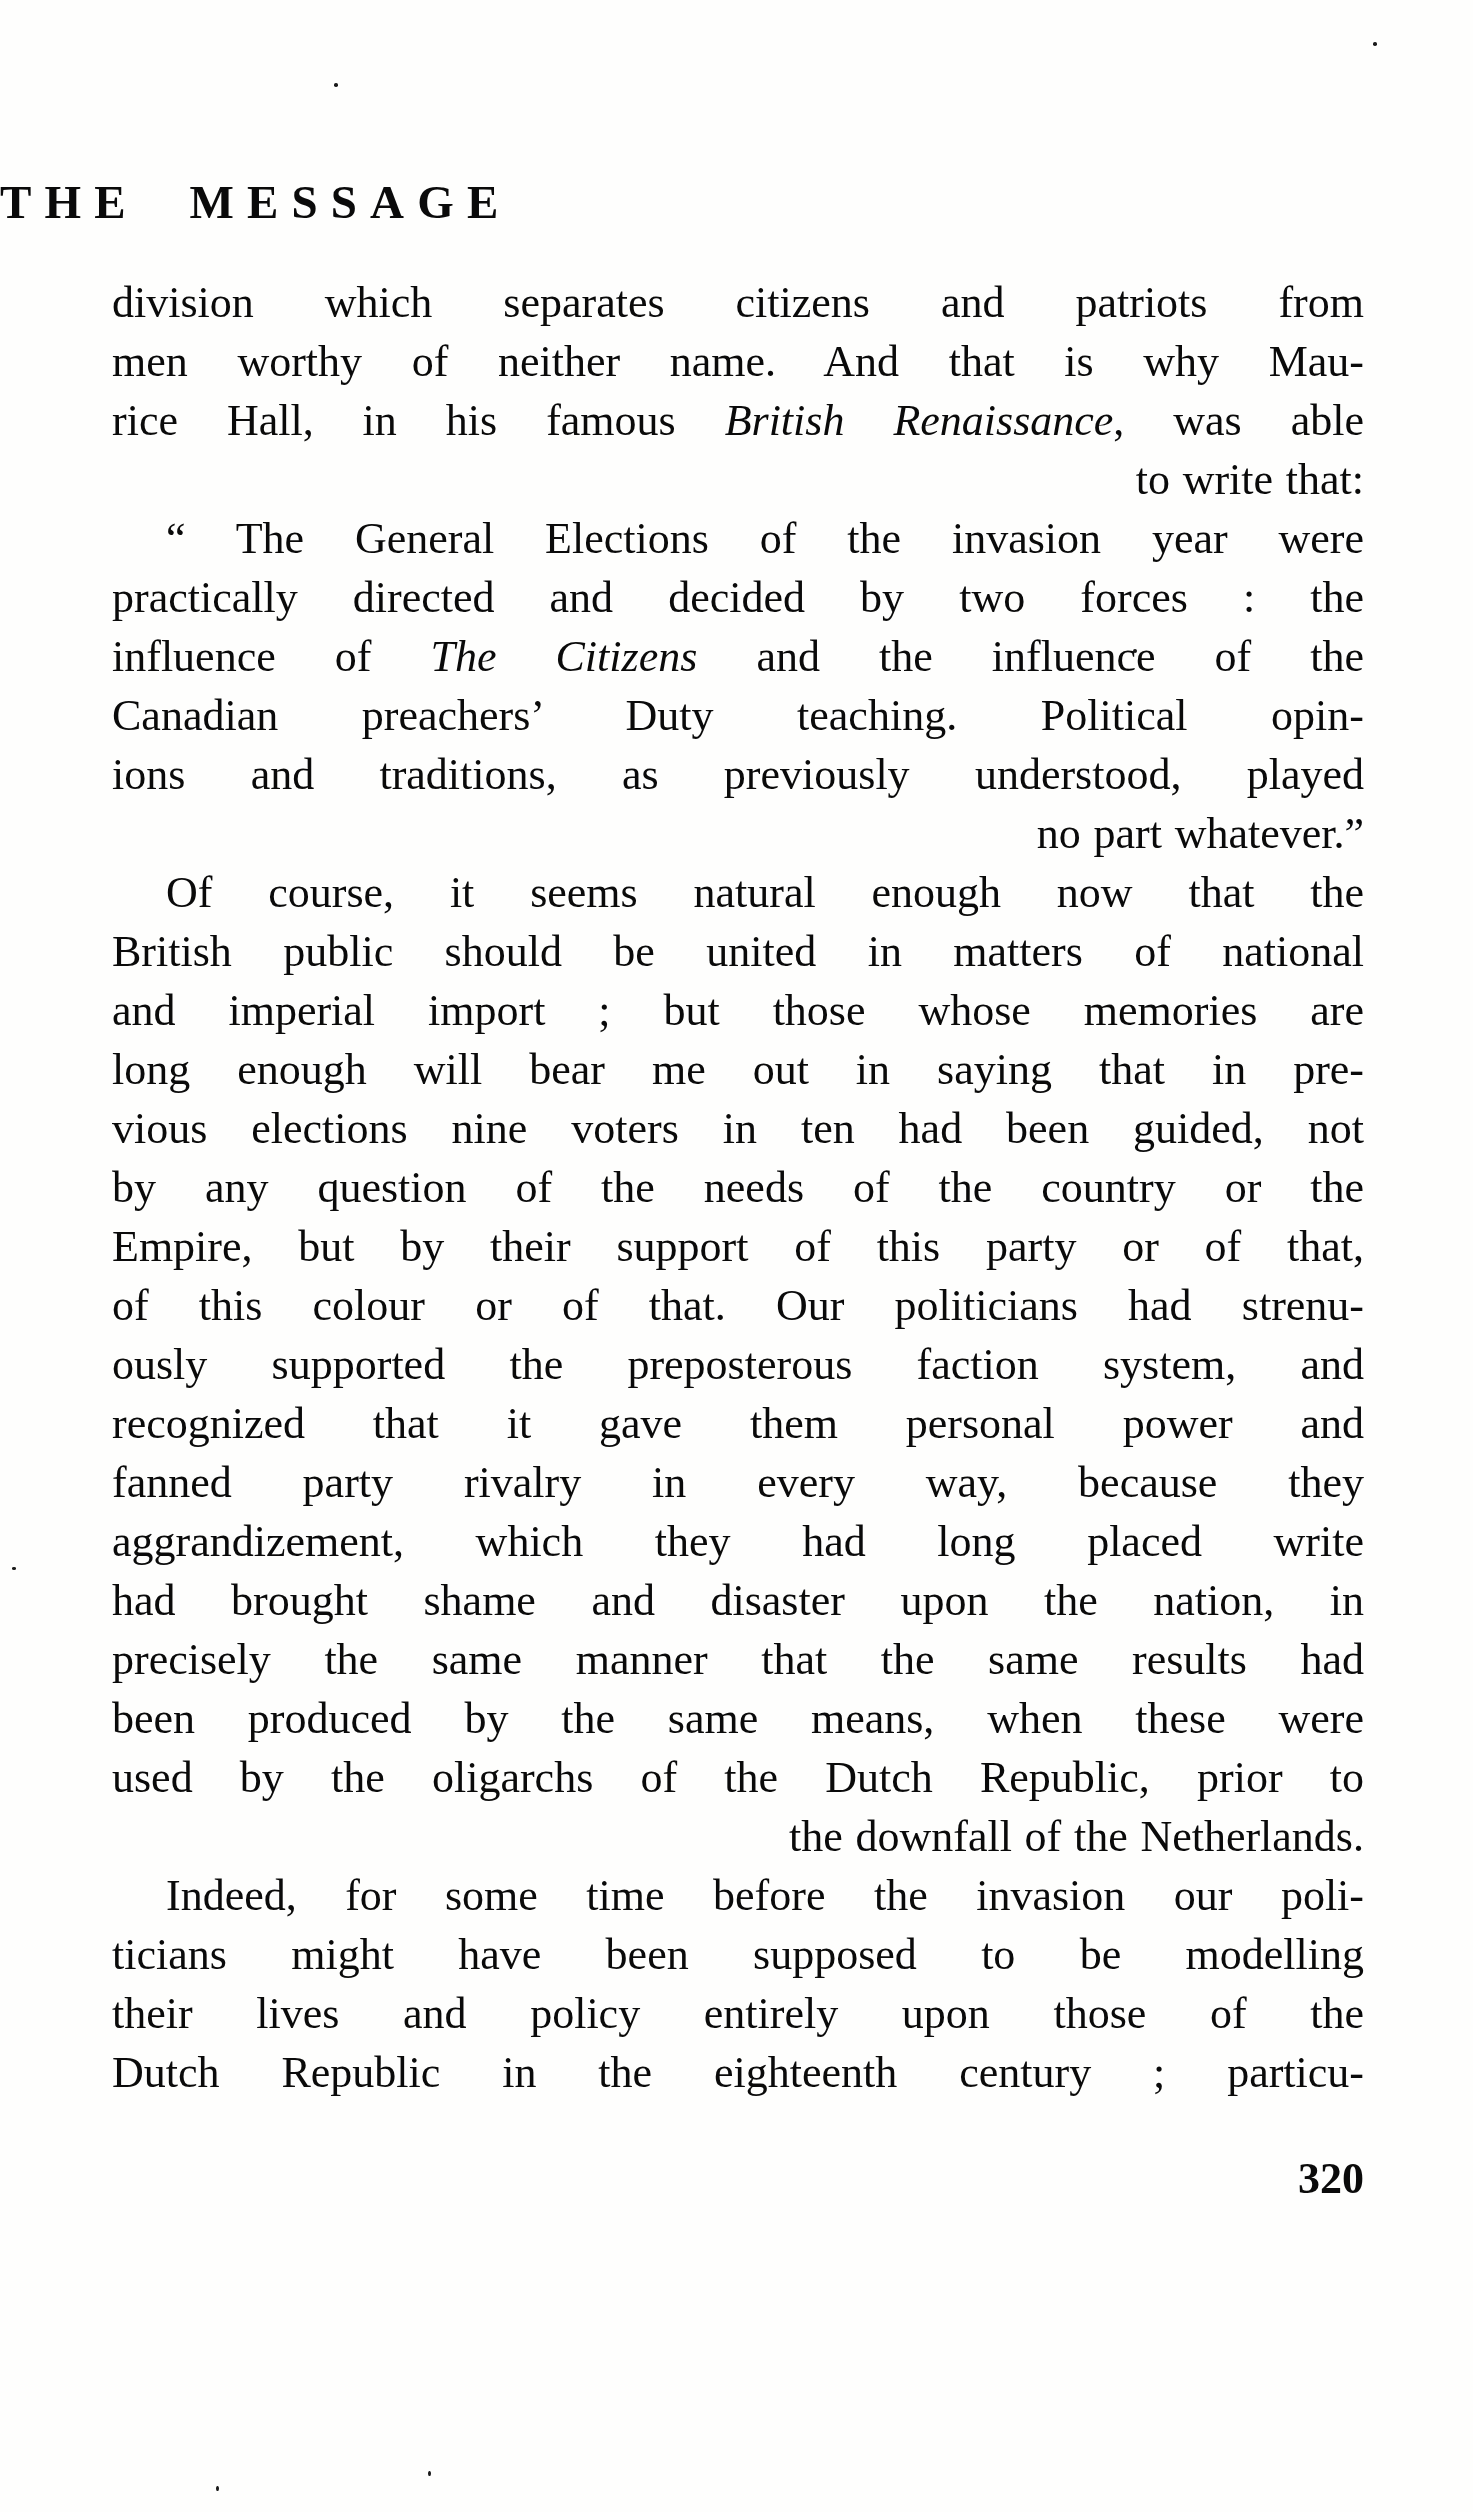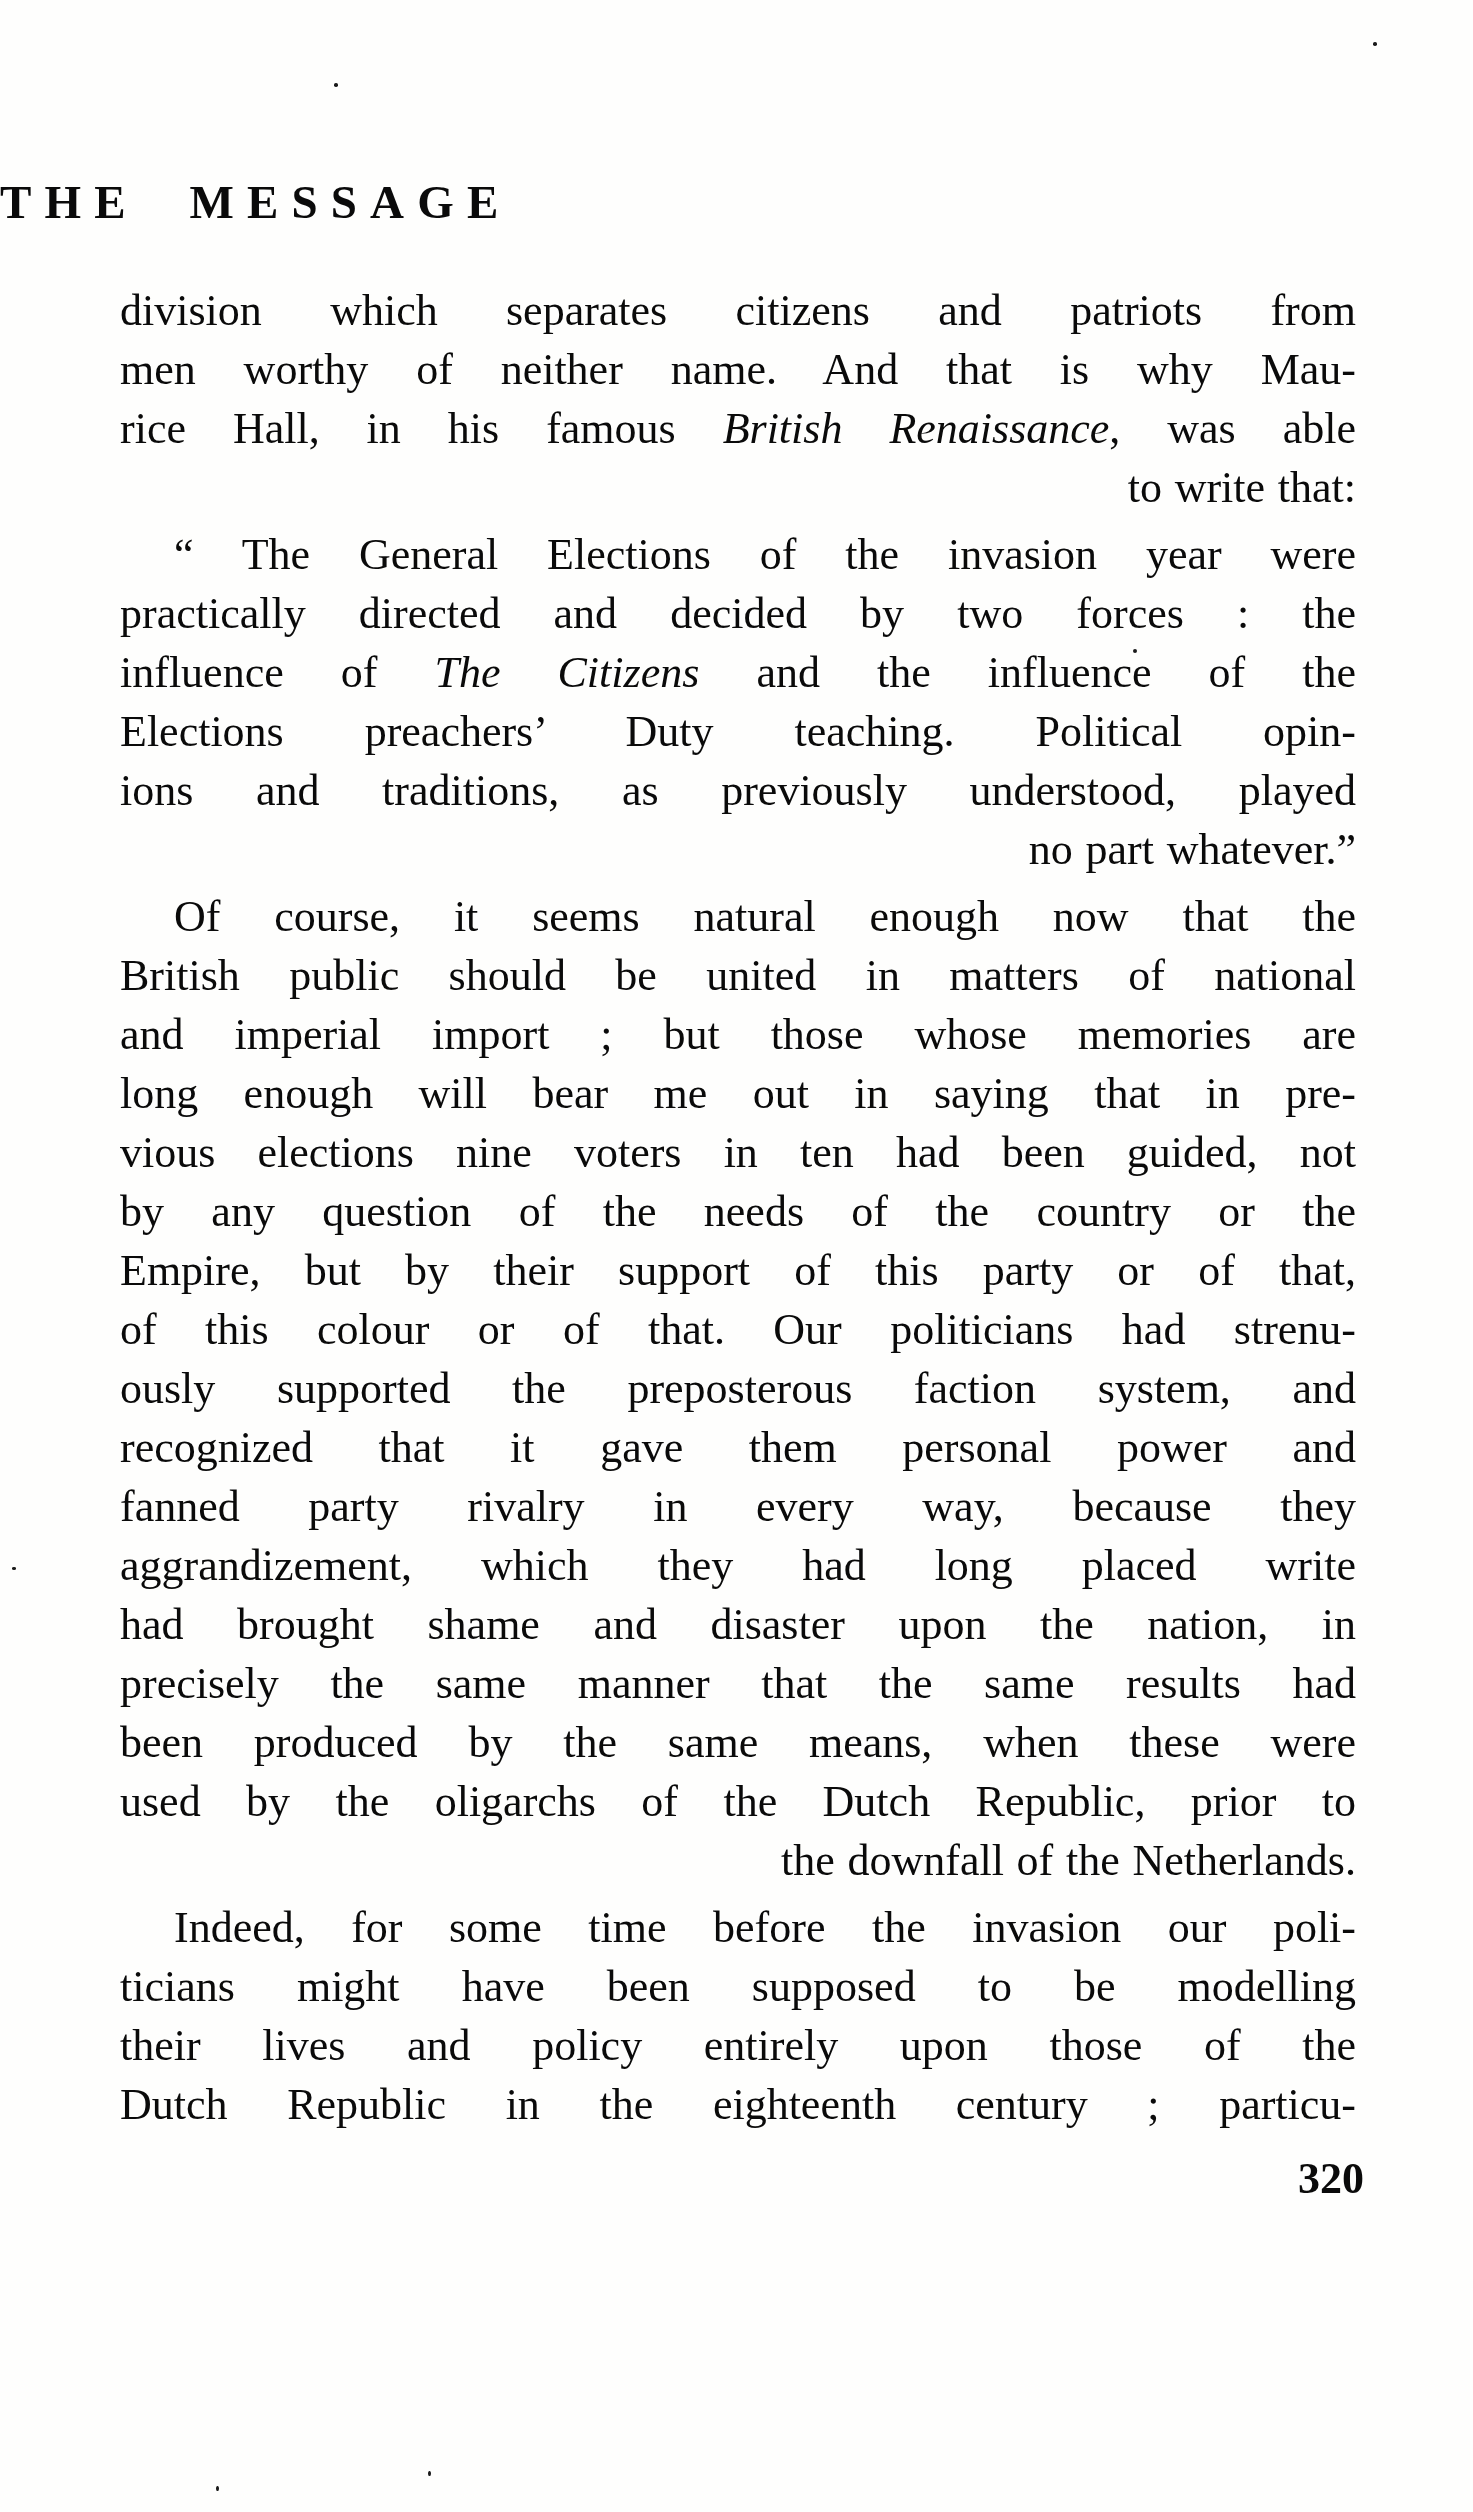--- a/index.html
+++ b/index.html
@@ -29,21 +29,21 @@
     word-spacing: 0.55em;
     white-space: nowrap;
   }
   .textblock {
     position: absolute;
     top: 273px;
     left: 112px;
     width: 1252px;
     font-size: 44px;
   }
-  .para { margin: 8px; padding: 0; }
+  .para { margin: 0; padding: 0; }
   .line {
     height: 59px;
     line-height: 59px;
     overflow: hidden;
     text-align: justify;
     word-spacing: 1.7px;
   }
   
   .line::after {
     content: "";
@@ -82,21 +82,21 @@
       <div class="para">
         <div class="line"><span>division which separates citizens and patriots from</span></div>
         <div class="line"><span>men worthy of neither name. And that is why Mau-</span></div>
         <div class="line"><span>rice Hall, in his famous </span><span class="it">British Renaissance</span><span>, was able</span></div>
         <div class="line noj"><span>to write that:</span></div>
       </div>
       <div class="para">
         <div class="line indent"><span>“ The General Elections of the invasion year were</span></div>
         <div class="line"><span>practically directed and decided by two forces : the</span></div>
         <div class="line"><span>influence of </span><span class="it">The Citizens</span><span> and the influence of the</span></div>
-        <div class="line"><span>Elections preachers’ Duty teaching. Political opin-</span></div>
+        <div class="line"><span>Canadian preachers’ Duty teaching. Political opin-</span></div>
         <div class="line"><span>ions and traditions, as previously understood, played</span></div>
         <div class="line noj"><span>no part whatever.”</span></div>
       </div>
       <div class="para">
         <div class="line indent"><span>Of course, it seems natural enough now that the</span></div>
         <div class="line"><span>British public should be united in matters of national</span></div>
         <div class="line"><span>and imperial import ; but those whose memories are</span></div>
         <div class="line"><span>long enough will bear me out in saying that in pre-</span></div>
         <div class="line"><span>vious elections nine voters in ten had been guided, not</span></div>
         <div class="line"><span>by any question of the needs of the country or the</span></div>

